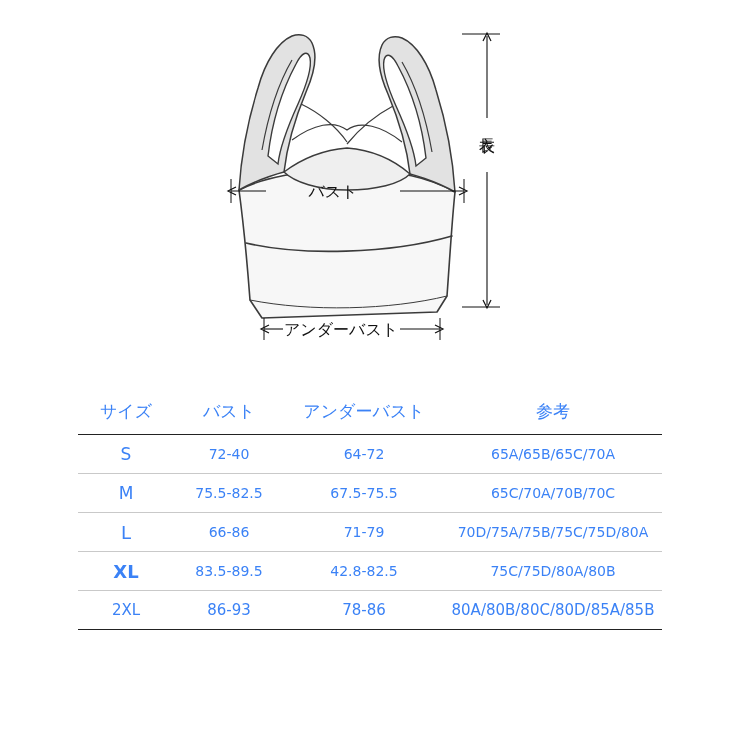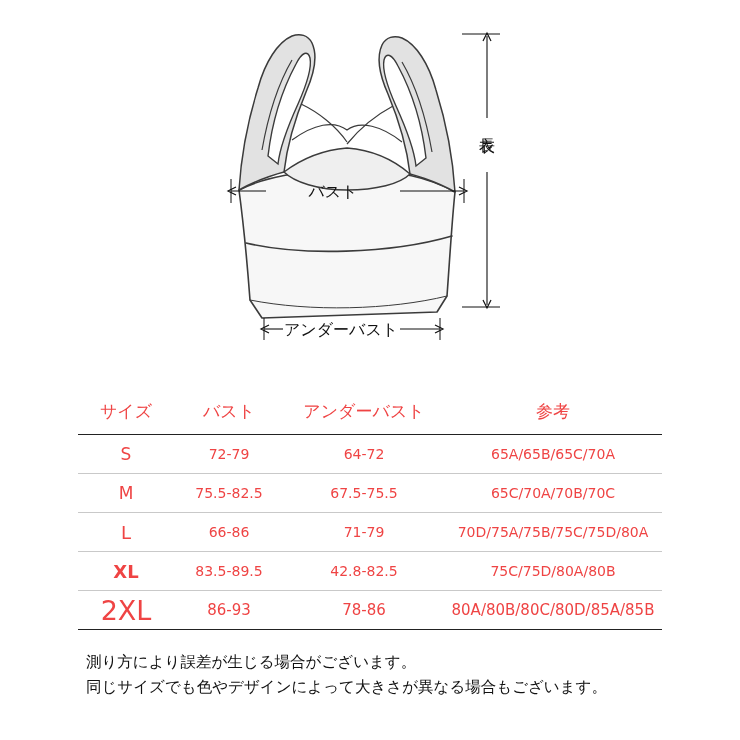--- a/index.html
+++ b/index.html
@@ -52,21 +52,21 @@
     position: absolute;
     left: 78px;
     top: 388px;
     width: 584px;
     border-collapse: collapse;
   }
   .size-table th,
   .size-table td {
     text-align: center;
     font-weight: normal;
-    color: #ef4444;
+    color: #3b82f6;
     padding: 0;
   }
   .size-table thead th {
     font-size: 17px;
     height: 46px;
     vertical-align: middle;
     border-bottom: 1px solid #222;
   }
   .size-table tbody td {
     height: 38px;
@@ -83,21 +83,21 @@
   .col-ref { width: 218px; }
 
   .size-cell {
     font-size: 17px;
   }
   
   tr[data-row="0"] .size-cell { font-size: 17px; }
   tr[data-row="1"] .size-cell { font-size: 17px; }
   tr[data-row="2"] .size-cell { font-size: 18px; }
   tr[data-row="3"] .size-cell { font-size: 18px; font-weight: bold; }
-  tr[data-row="4"] .size-cell { font-size: 27px; }
+  tr[data-row="4"] .size-cell { font-size: 15px; }
 
   tr[data-row="4"] td { font-size: 15px; }
 
   
   .notes {
     position: absolute;
     left: 86px;
     top: 650px;
     width: 600px;
     font-size: 15.5px;
@@ -195,21 +195,21 @@
       <tr>
         <th class="col-size">サイズ</th>
         <th class="col-bust">バスト</th>
         <th class="col-under">アンダーバスト</th>
         <th class="col-ref">参考</th>
       </tr>
     </thead>
     <tbody>
       <tr data-row="0">
         <td class="size-cell">S</td>
-        <td>72-79</td>
+        <td>72-40</td>
         <td>64-72</td>
         <td>65A/65B/65C/70A</td>
       </tr>
       <tr data-row="1">
         <td class="size-cell">M</td>
         <td>75.5-82.5</td>
         <td>67.5-75.5</td>
         <td>65C/70A/70B/70C</td>
       </tr>
       <tr data-row="2">
@@ -226,18 +226,14 @@
       </tr>
       <tr data-row="4">
         <td class="size-cell">2XL</td>
         <td>86-93</td>
         <td>78-86</td>
         <td>80A/80B/80C/80D/85A/85B</td>
       </tr>
     </tbody>
   </table>
 
-  <div class="notes">
-    <div>測り方により誤差が生じる場合がございます。</div>
-    <div>同じサイズでも色やデザインによって大きさが異なる場合もございます。</div>
-  </div>
 
 </div>
 
 </body></html>

